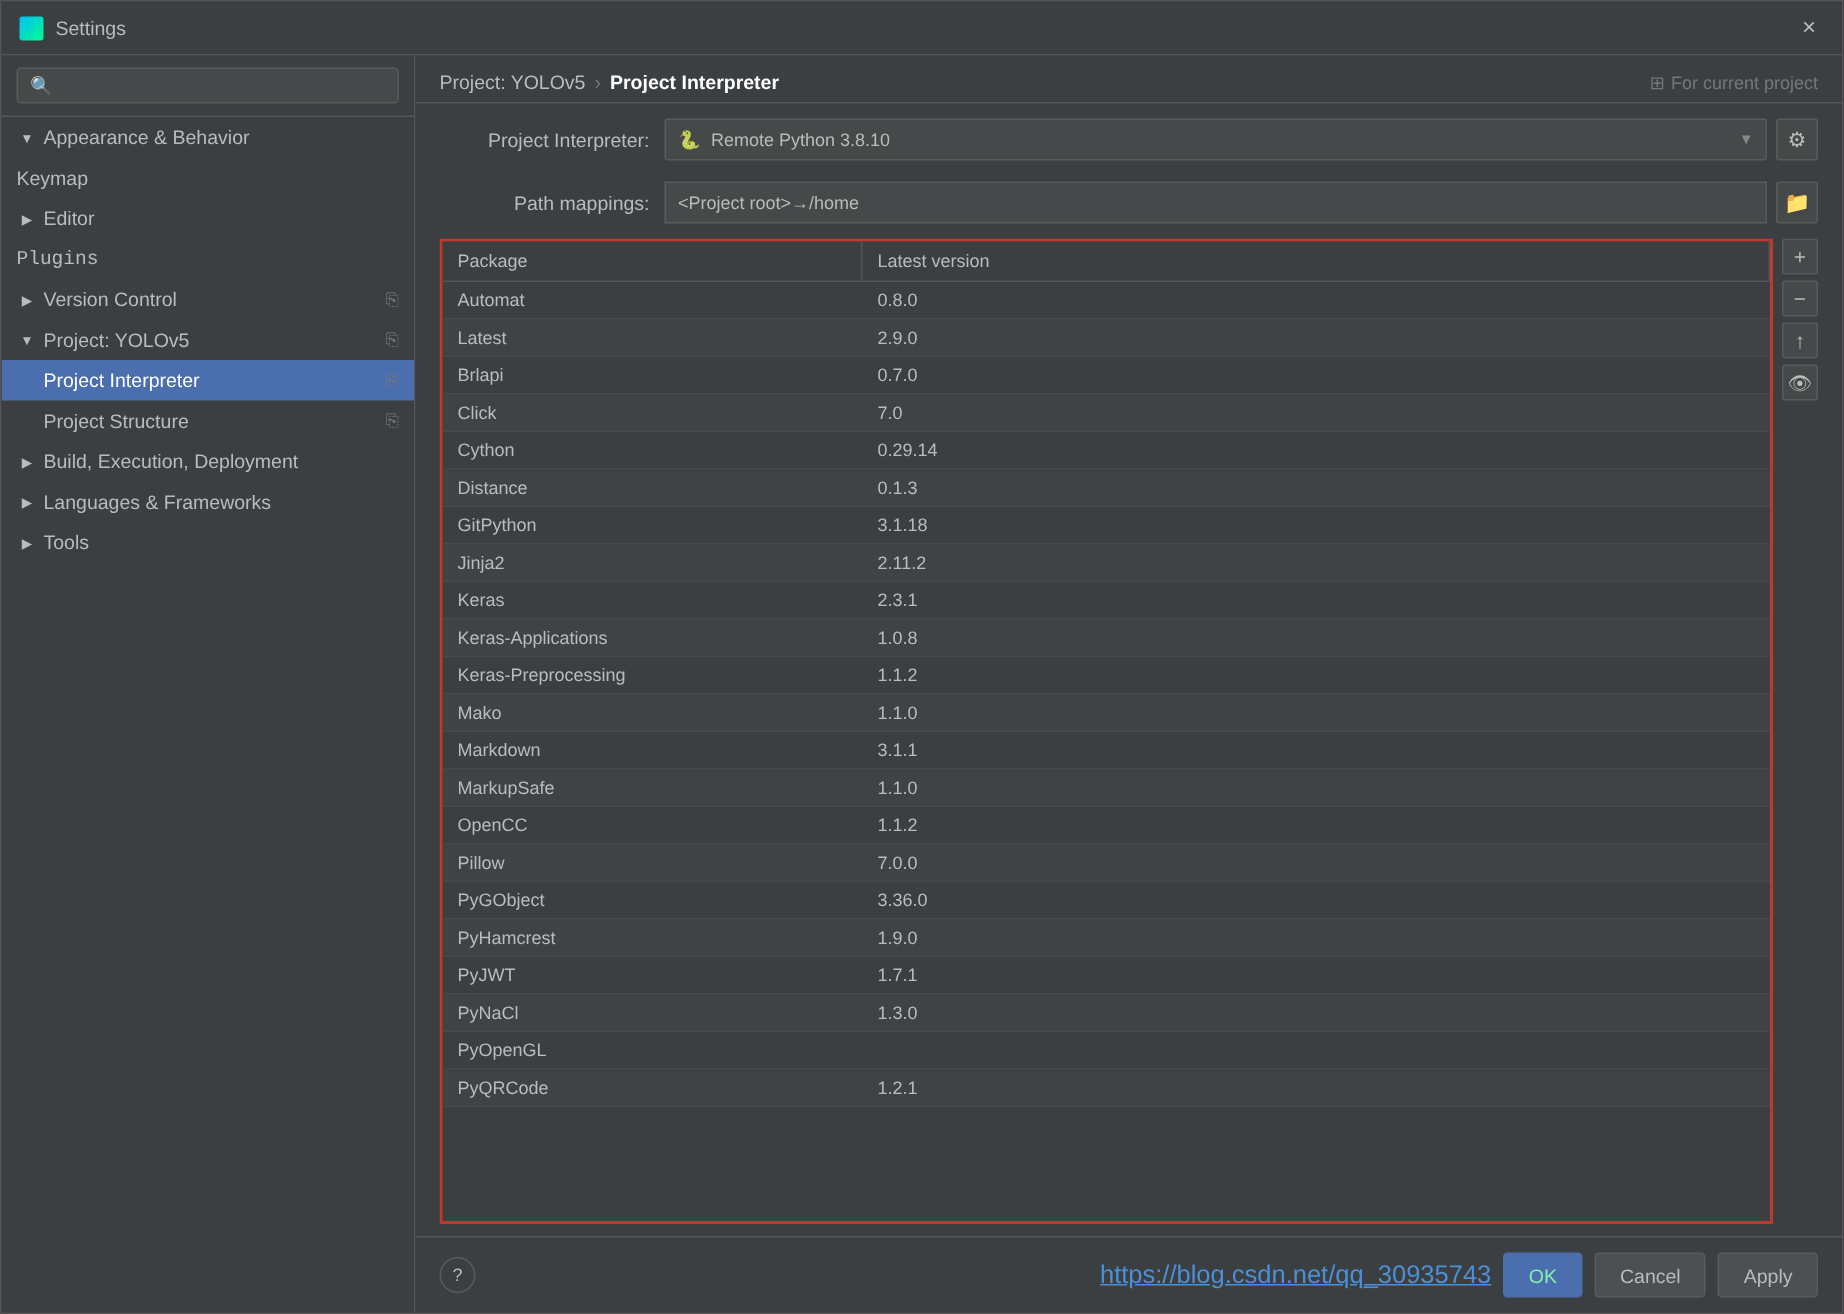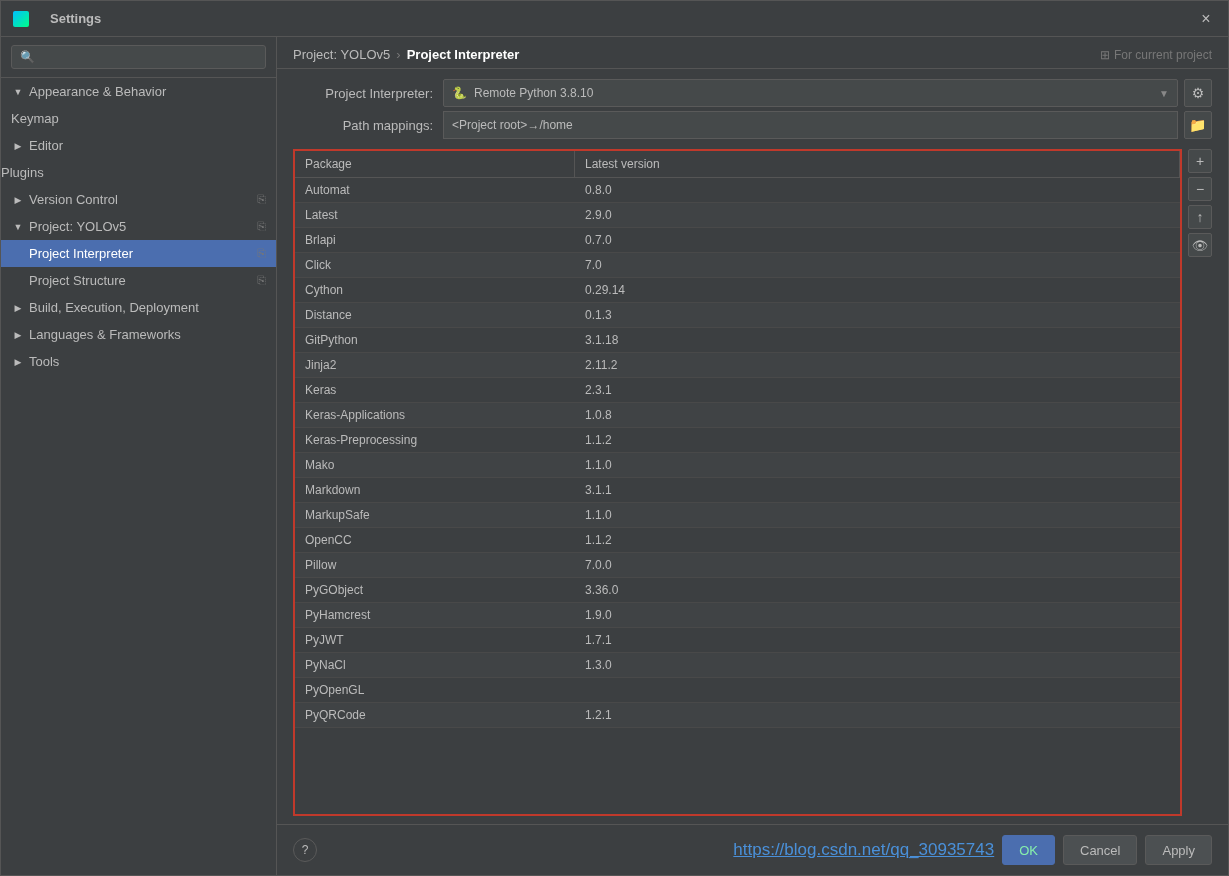--- a/index.html
+++ b/index.html
@@ -29,22 +29,21 @@
       align-items: center;
       justify-content: space-between;
       padding: 6px 12px;
       border-bottom: 1px solid #555;
       height: 36px;
       flex-shrink: 0;
     }
     .title-bar-left {
       display: flex;
       align-items: center;
-      gap: 21px;
-      font-weight: bold;
+      gap: 8px;
     }
     .title-bar-icon {
       width: 16px;
       height: 16px;
       background: linear-gradient(135deg, #00bfff, #00ff88);
       border-radius: 2px;
       flex-shrink: 0;
     }
     .title-bar-text {
       color: #bbbbbb;
@@ -139,21 +138,21 @@
       color: #777;
       font-size: 12px;
       display: flex;
       align-items: center;
       gap: 4px;
     }
     .form-area {
       padding: 10px 16px;
       display: flex;
       flex-direction: column;
-      gap: 4px;
+      gap: 14px;
       flex-shrink: 0;
     }
     .form-row {
       display: flex;
       align-items: center;
       gap: 10px;
     }
     .form-label {
       width: 140px;
       text-align: right;
@@ -388,21 +387,21 @@
             <span class="expand-icon">▼</span>
             <span class="item-label">Appearance &amp; Behavior</span>
           </div>
           <div class="sidebar-item" style="padding-left: 10px;">
             <span class="item-label">Keymap</span>
           </div>
           <div class="sidebar-item" style="padding-left: 10px;">
             <span class="expand-icon">▶</span>
             <span class="item-label">Editor</span>
           </div>
-          <div class="sidebar-item" style="padding-left: 0;">
+          <div class="sidebar-item" style="padding-left: 10px; font-family: Liberation Mono, monospace;">
             <span class="item-label">Plugins</span>
           </div>
           <div class="sidebar-item" style="padding-left: 10px;">
             <span class="expand-icon">▶</span>
             <span class="item-label">Version Control</span>
             <span class="copy-icon">⎘</span>
           </div>
           <div class="sidebar-item" style="padding-left: 10px;">
             <span class="expand-icon">▼</span>
             <span class="item-label">Project: YOLOv5</span>

